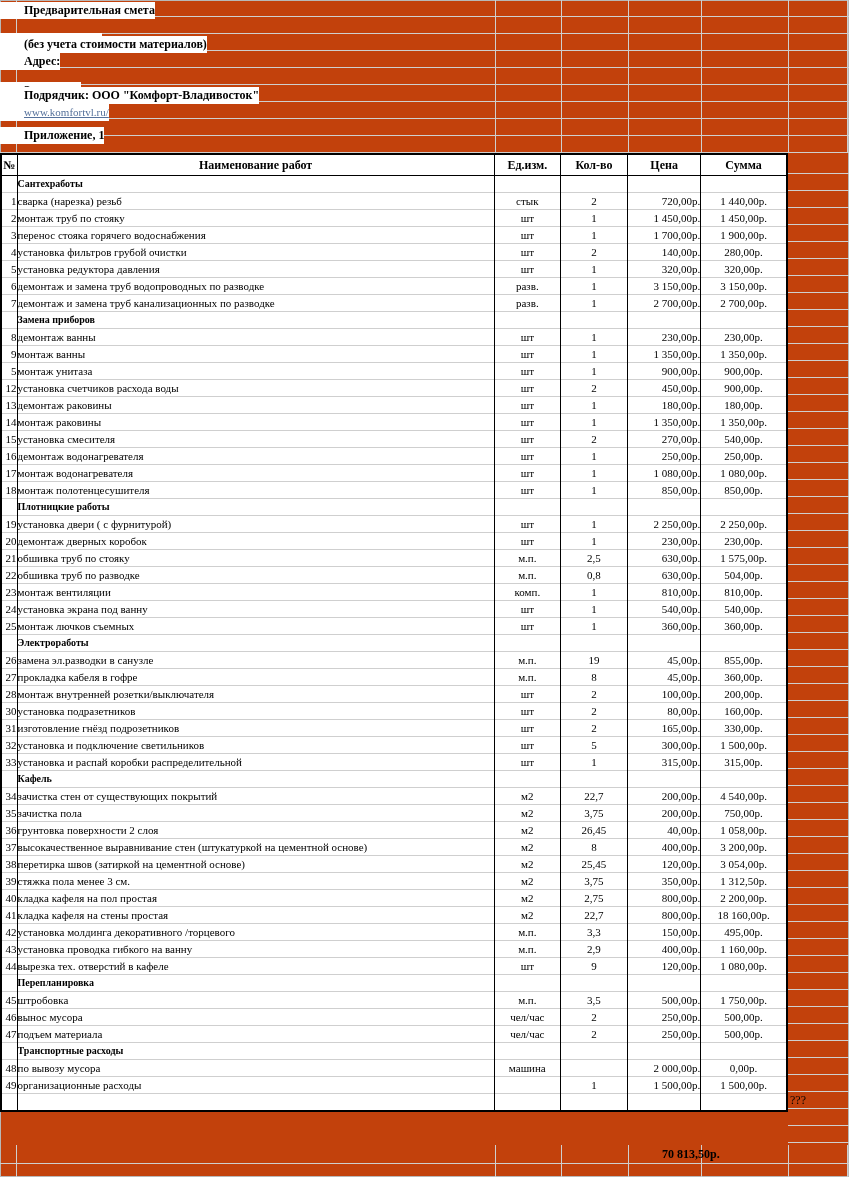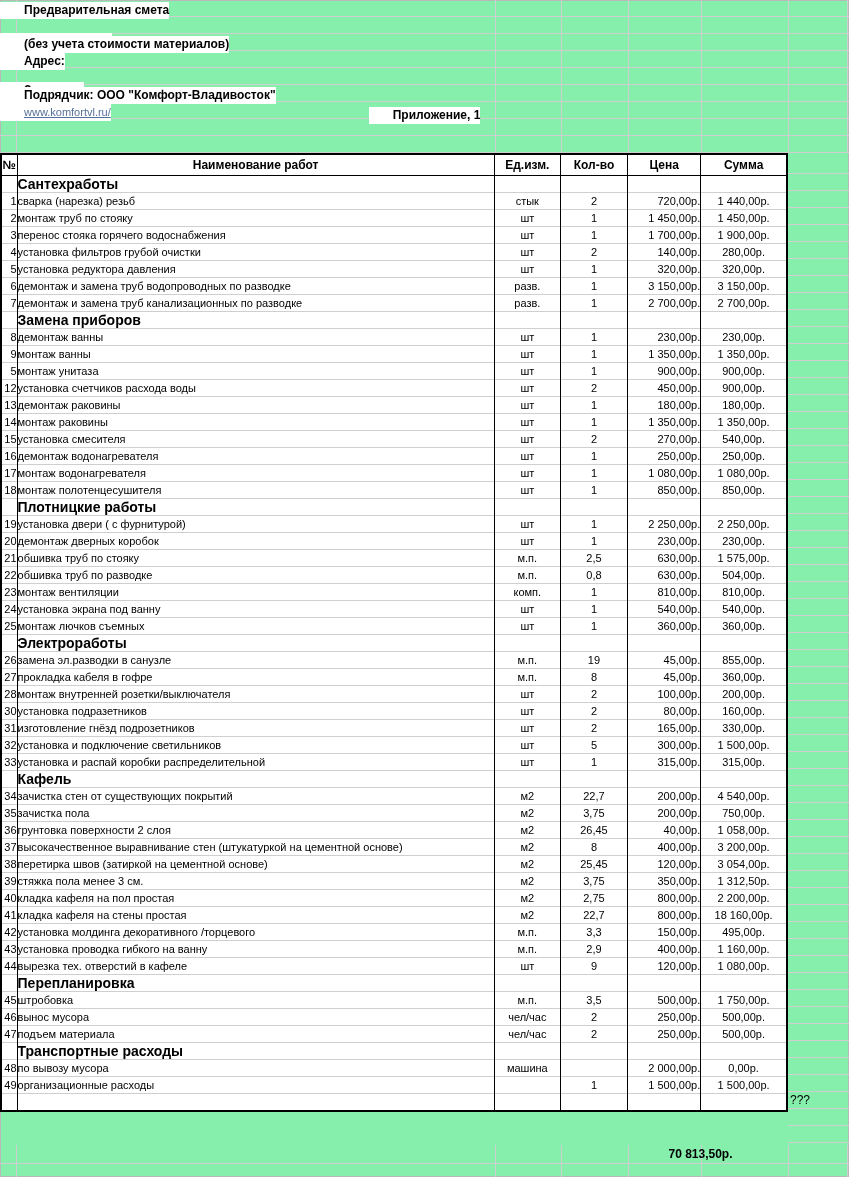--- a/index.html
+++ b/index.html
@@ -1,18 +1,18 @@
 <!DOCTYPE html>
 <html><head>
 <meta charset="utf-8">
 <style>
   html,body { margin:0; padding:0; background:#fff; }
   .page {
-    position:relative; width:849px; height:1177px; background:#86efac;
-    font-family:Liberation Sans, sans-serif; color:#000; overflow:hidden;
+    position:relative; width:849px; height:1177px; background:#c2410c;
+    font-family:Liberation Serif, serif; color:#000; overflow:hidden;
     box-shadow: inset 0 0 0 1px #b8b8b8;
   }
   
   .top-grid {
     position:absolute; top:0; left:0; width:849px; height:153px;
     background:repeating-linear-gradient(to bottom, transparent 0 16px, #cfcfcf 16px 17px);
   }
   .vline { position:absolute; top:0; width:1px; background:#cfcfcf; }
   .top-row { position:absolute; left:0; width:849px; height:17px; line-height:17px; white-space:nowrap; }
   .top-row span { display:inline-block; padding-left:24px; font-weight:bold; font-size:12px; background:#fff; }
@@ -29,37 +29,37 @@
   }
   table.estimate td, table.estimate th { border-left:1px solid #000; }
   table.estimate td:first-child, table.estimate th:first-child { border-left:none; }
   table.estimate tbody tr { height:17px; }
   table.estimate tbody td {
     border-top:1px solid #cfcfcf; font-size:11px; padding:0;
     white-space:nowrap; overflow:hidden; line-height:16px;
   }
   td.c-num  { text-align:right; padding-right:3px; }
   td.c-name { padding-left:5px; }
-  tr.section td.c-name { font-weight:bold; font-size:14px; }
+  tr.section td.c-name { font-weight:bold; font-size:10px; }
   td.c-unit, td.c-qty { text-align:center; }
   td.c-price { text-align:right; padding-right:5px; }
   td.c-sum   { text-align:center; padding-right:7px; }
   
   .margin-strip {
     position:absolute; left:788px; top:173px; width:61px; height:969px;
     border-top:1px solid #cfcfcf;
     background:repeating-linear-gradient(to bottom, transparent 0 16px, #cfcfcf 16px 17px);
   }
   .margin-note { position:absolute; left:790px; top:1093px; font-size:12px; color:#000; line-height:15px; }
   
   .bottom-grid { position:absolute; top:1145px; left:0; width:849px; height:32px; }
   .bottom-grid .vline { height:32px; }
   .bottom-grid .hline { position:absolute; top:18px; left:0; width:849px; height:1px; background:#cfcfcf; }
   .total-label { position:absolute; left:20px; top:1214px; font-weight:bold; font-size:14px; line-height:17px; }
-  .total-value { position:absolute; left:642px; top:1146px; width:117px; text-align:center;
+  .total-value { position:absolute; left:662px; top:1146px; width:117px; text-align:left;
                  font-weight:bold; font-size:12px; line-height:17px; }
 </style>
 </head>
 <body>
 
 <div class="page">
 
   <div class="top-grid">
       <div class="vline" style="left: 16px; height: 153px;"></div>
       <div class="vline" style="left: 495px; height: 153px;"></div>
@@ -71,21 +71,21 @@
     </div>
 
   <div>
       <div class="top-row" style="top: 0px;"><span>Предварительная смета</span></div>
       <div class="top-row" style="top: 31px;"><span>по ремонту  с\у</span></div>
       <div class="top-row" style="top: 34px;"><span>(без учета стоимости материалов)</span></div>
       <div class="top-row" style="top: 51px;"><span>Адрес:</span></div>
       <div class="top-row" style="top: 80px;"><span>Заказчик :</span></div>
       <div class="top-row" style="top: 85px;"><span>Подрядчик: ООО "Комфорт-Владивосток"</span></div>
       <div class="top-row" style="top: 102px;"><span class="link">www.komfortvl.ru/</span></div>
-      <div class="top-row" style="top: 105px; text-align: center;"><span>Приложение, 1</span></div>
+      <div class="top-row" style="top: 125px;"><span>Приложение, 1</span></div>
     </div>
 
   <table class="estimate">
     <colgroup>
       <col style="width:16px">
         <col style="width:476px">
         <col style="width:66px">
       <col style="width:67px">
         <col style="width:73px">
         <col style="width:86px">

